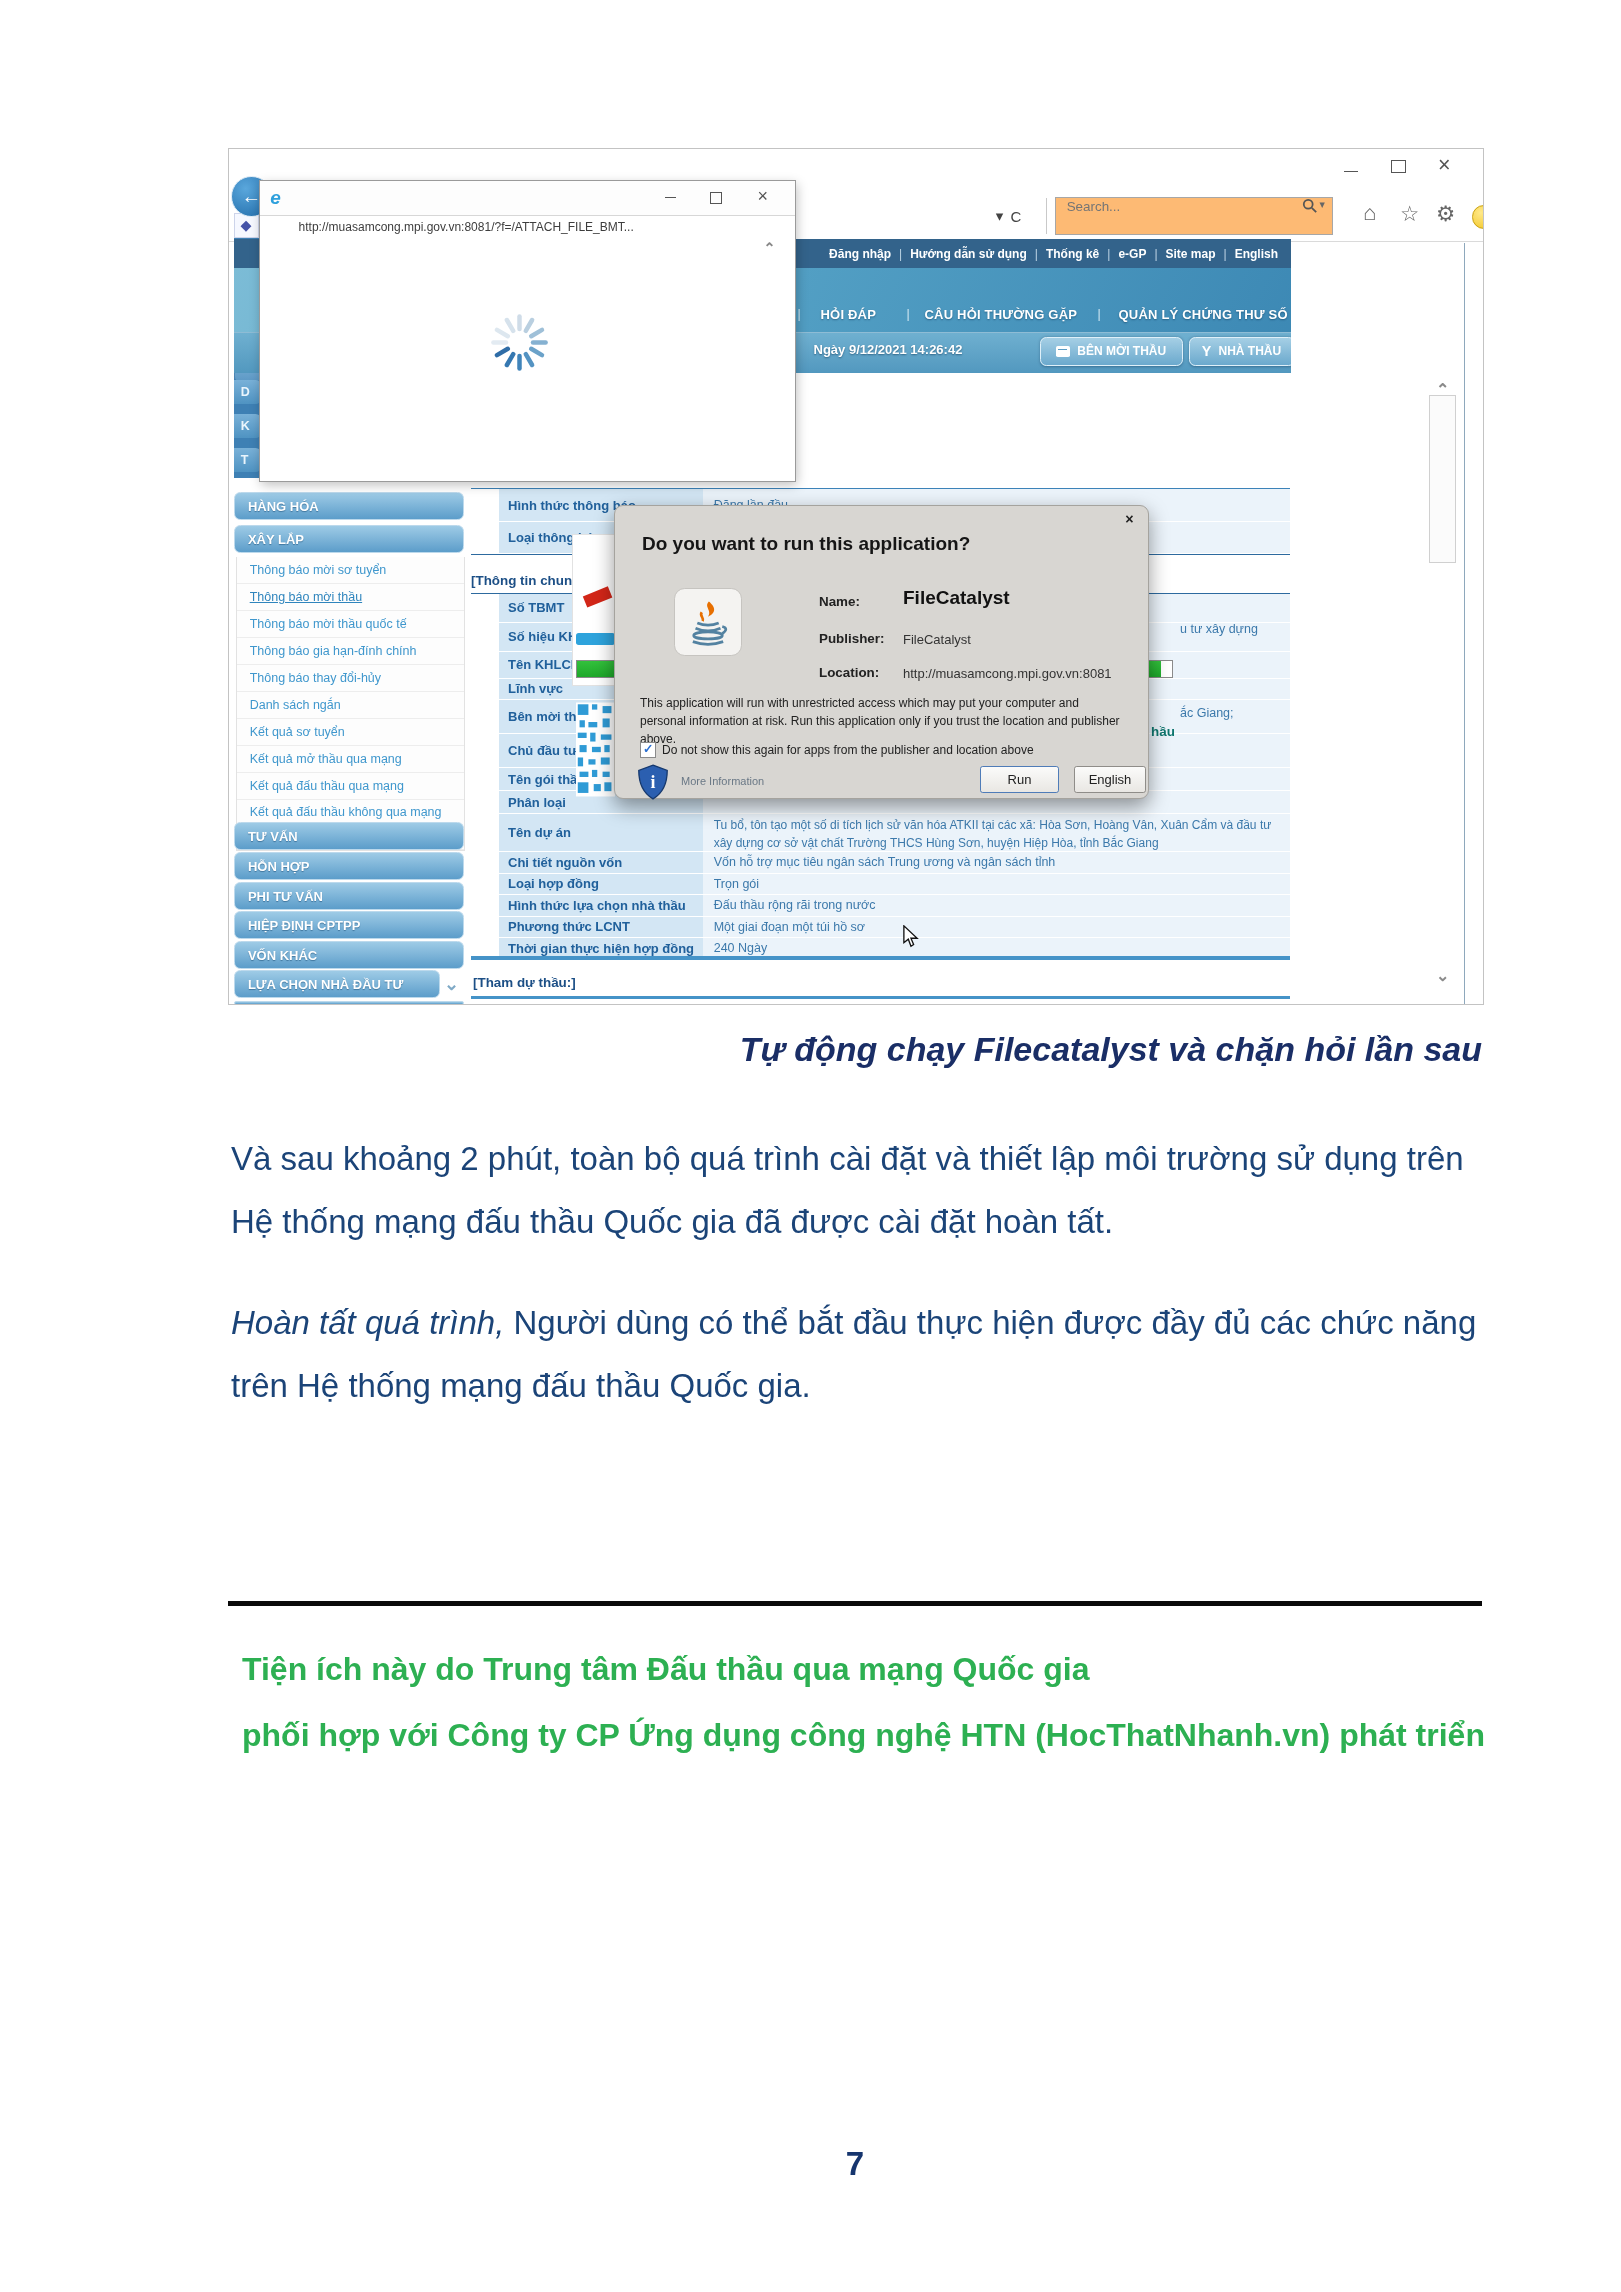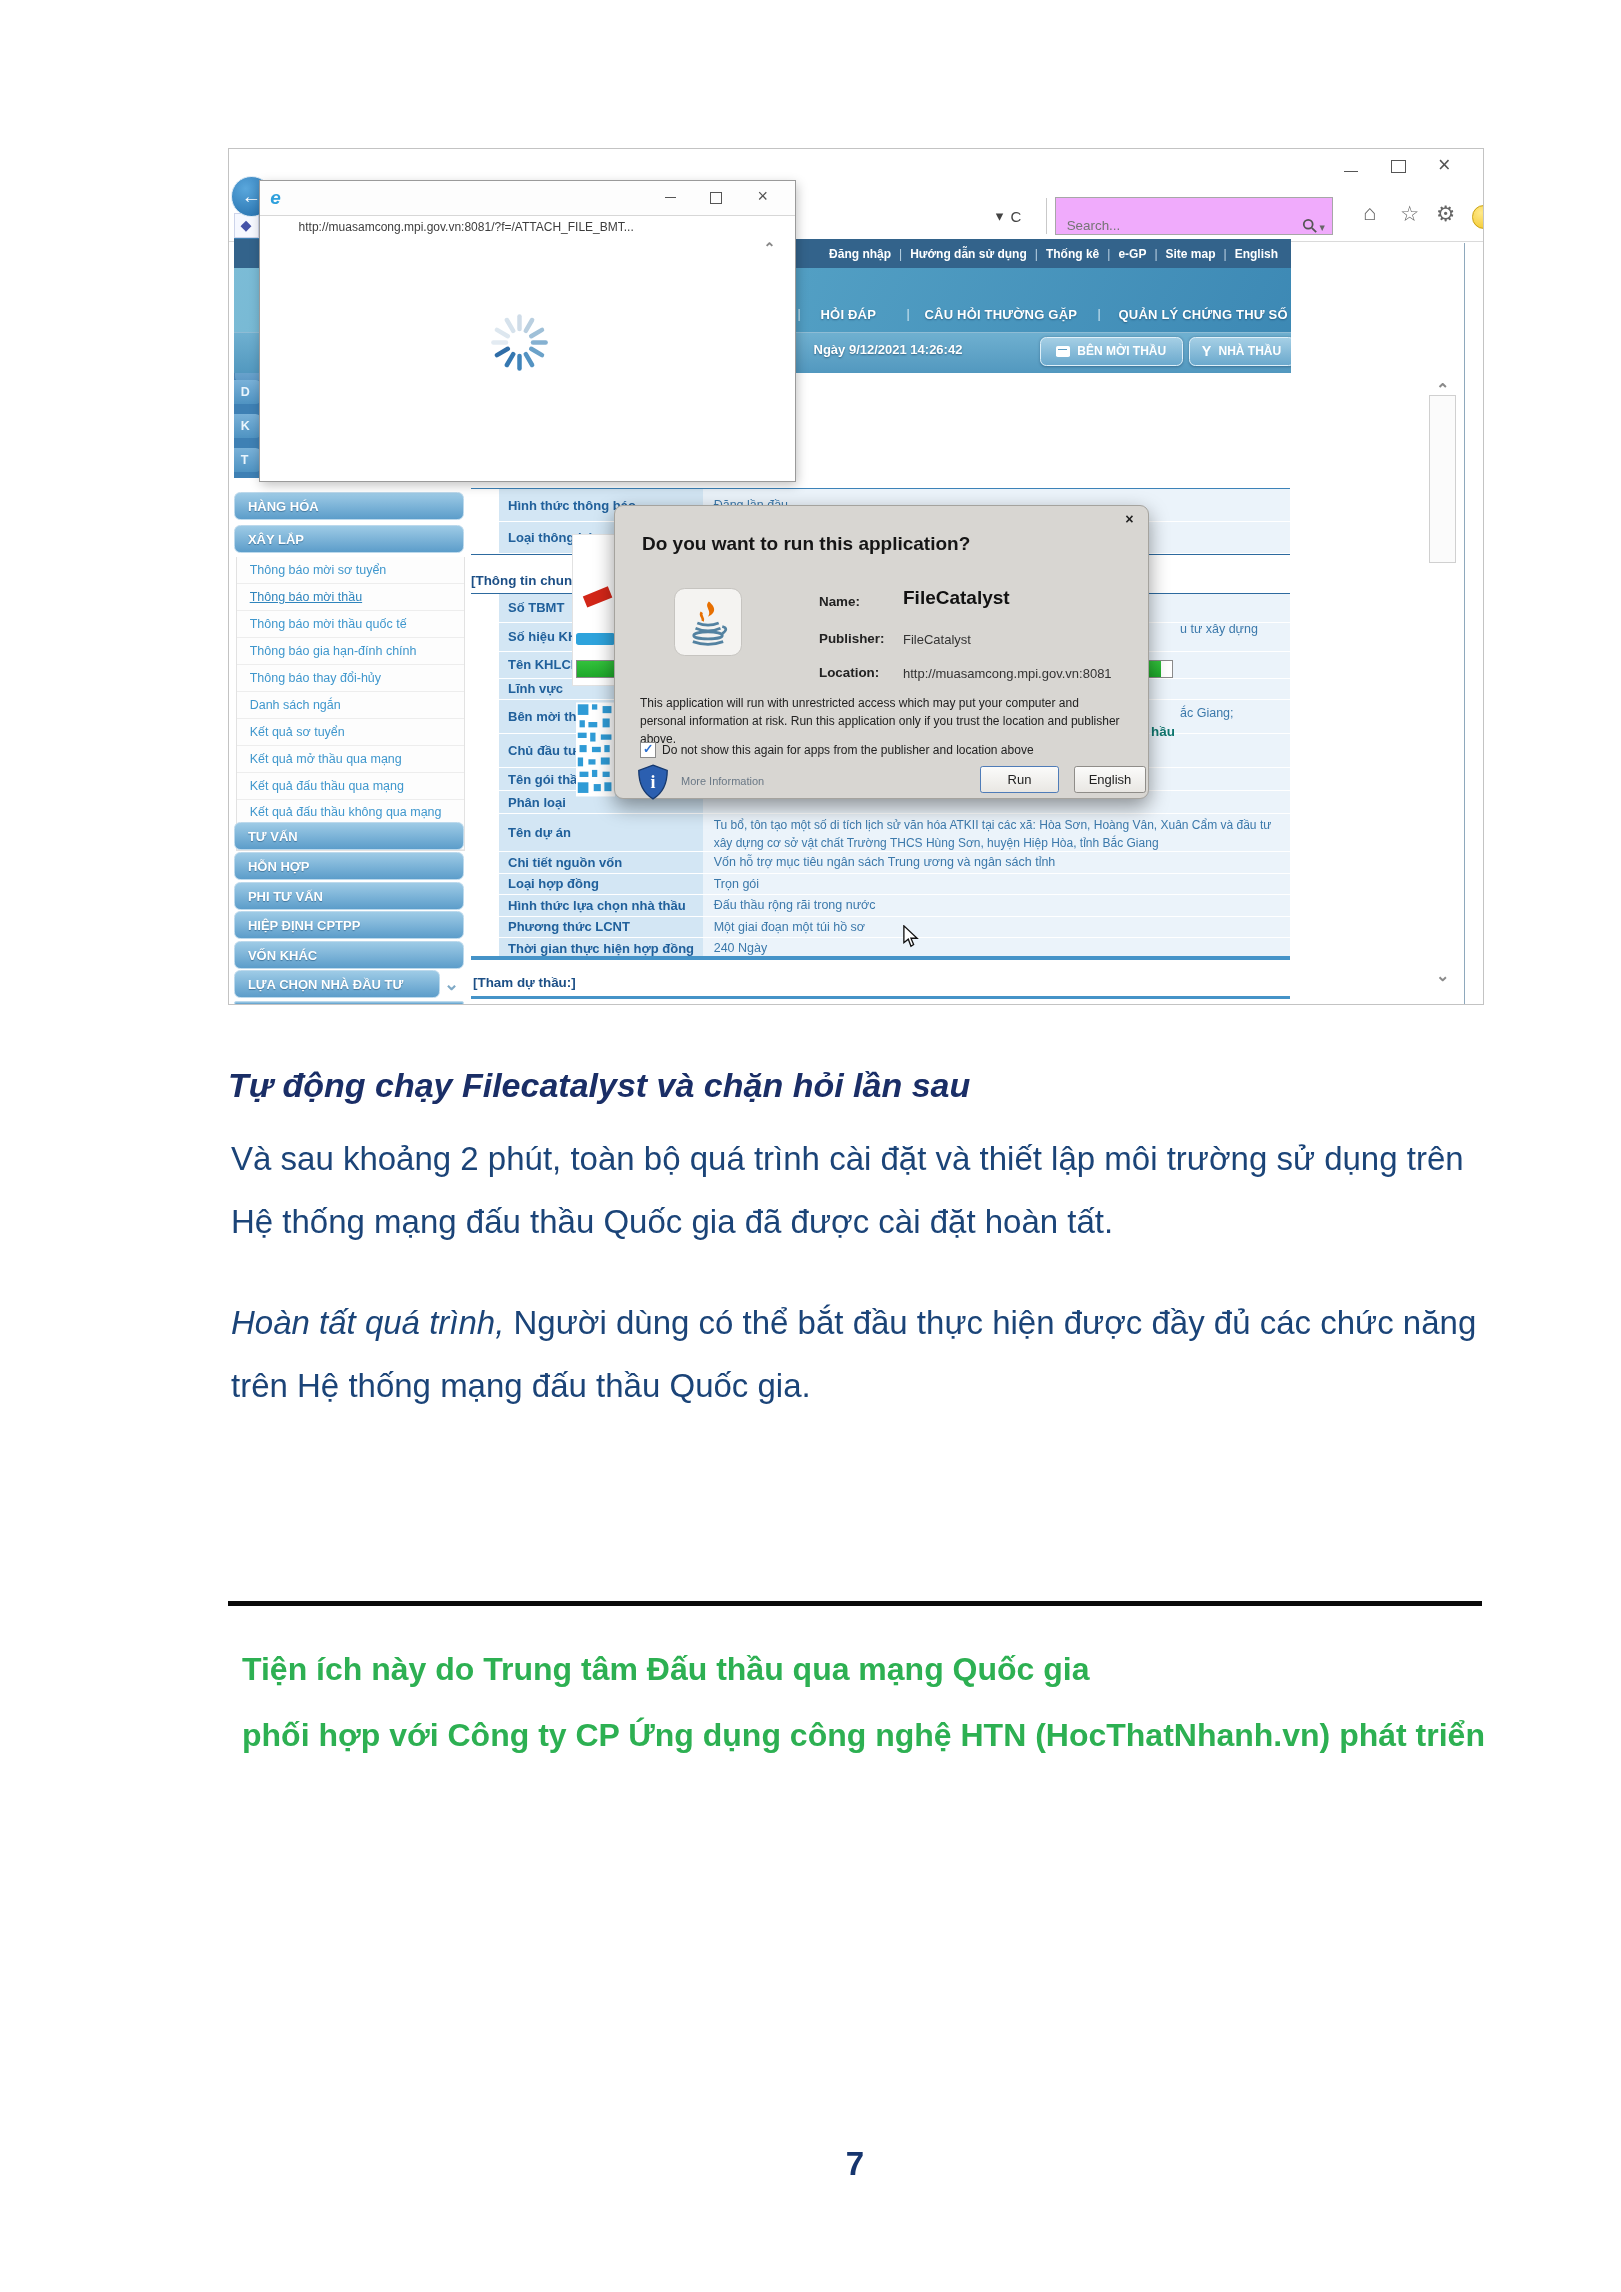--- a/index.html
+++ b/index.html
@@ -7,22 +7,22 @@
         font-family:"Liberation Sans",sans-serif;overflow:hidden;}
 
   
   #shot{position:absolute;left:228px;top:148px;width:1254px;height:855px;
         background:#fff;border:0.9px solid #c3c3c3;overflow:hidden;font-family:"Liberation Sans",sans-serif;}
   .ctl-min{position:absolute;left:1115px;top:12.5px;width:14.3px;border-bottom:1.8px solid #555;height:9px;}
   .ctl-max{position:absolute;left:1162px;top:10.7px;width:13.4px;height:11.6px;border:1.8px solid #555;}
   .ctl-close{position:absolute;left:1209px;top:3.6px;font-size:21.5px;color:#555;}
   .addr-refresh{position:absolute;left:742px;top:49px;width:75px;height:36px;border-right:0.9px solid #c9c9c9;
                 color:#444;font-size:15px;display:flex;align-items:center;justify-content:center;gap:7.2px;}
-  .searchbox{position:absolute;left:826px;top:48px;width:276px;height:36px;border:0.9px solid #a7a7a7;background:#f0abfc;
-             display:flex;align-items:flex-end;}
+  .searchbox{position:absolute;left:826px;top:48px;width:276px;height:36px;border:0.9px solid #a7a7a7;background:#fdba74;
+             display:flex;align-items:flex-start;}
   .searchbox input{border:none;outline:none;flex:1;font-size:13.4px;padding-left:10.7px;color:#333;
                    font-family:"Liberation Sans",sans-serif;background:transparent;}
   .chrome-icon{position:absolute;top:52px;font-size:21.5px;color:#666;}
   .smiley{position:absolute;left:1243px;top:56px;width:21.5px;height:21.5px;border-radius:50%;
           background:radial-gradient(circle at 35% 30%,#ffe98a,#f2c420);border:0.9px solid #caa10e;}
   .chrome-divider{position:absolute;left:0;top:92px;width:1254px;border-bottom:0.9px solid #dadada;}
 
   
   .left-strip{position:absolute;left:4.5px;top:67px;width:25px;height:262px;background:#3e80b4;}
   .diamond-tile{position:absolute;left:4.5px;top:64px;width:23px;height:23px;background:#f6f8ff;border:0.9px solid #cdd4ea;
@@ -139,22 +139,22 @@
          box-sizing:border-box;}
   .j-run{left:365px;width:79px;border:1.8px solid #4f7cb8;}
   .j-cancel{left:459px;width:72px;}
 
   .cursor{position:absolute;left:673px;top:776px;z-index:50;}
   .backbtn{position:absolute;left:1.8px;top:27px;width:39px;height:39px;border-radius:50%;
            background:radial-gradient(circle at 35% 30%,#5aa7dc,#1f6aa8);border:1.8px solid #d9e8f4;z-index:20;
            color:#fff;font-size:19.7px;text-align:center;line-height:38px;}
 
   
-  .caption{position:absolute;left:228px;top:1030px;width:1254px;text-align:left;
-           font-size:34px;font-weight:bold;font-style:italic;color:#1a2e66;margin-top:36px;}
+  .caption{position:absolute;left:228px;top:1030px;width:1254px;text-align:right;
+           font-size:34px;font-weight:bold;font-style:italic;color:#1a2e66;}
   .para{position:absolute;left:231px;width:1272px;font-size:33px;color:#1b4478;line-height:1.92;}
   .rule{position:absolute;left:228px;top:1601px;width:1254px;height:4.5px;background:#0a0a0a;}
   .footer-green{position:absolute;left:242px;top:1637px;width:1272px;font-size:32px;font-weight:bold;
                 color:#2db052;line-height:2.05;}
   .pagenum{position:absolute;left:228px;top:2145px;width:1254px;text-align:center;
            font-size:33px;font-weight:bold;color:#16356e;}
 </style>
 </head>
 <body>
 

